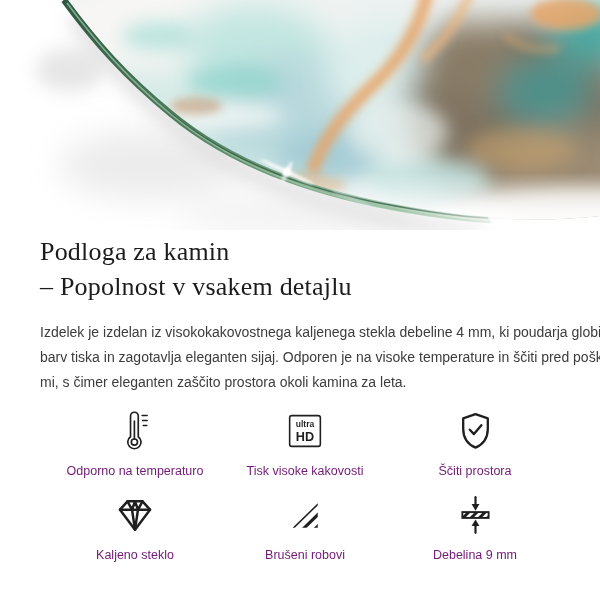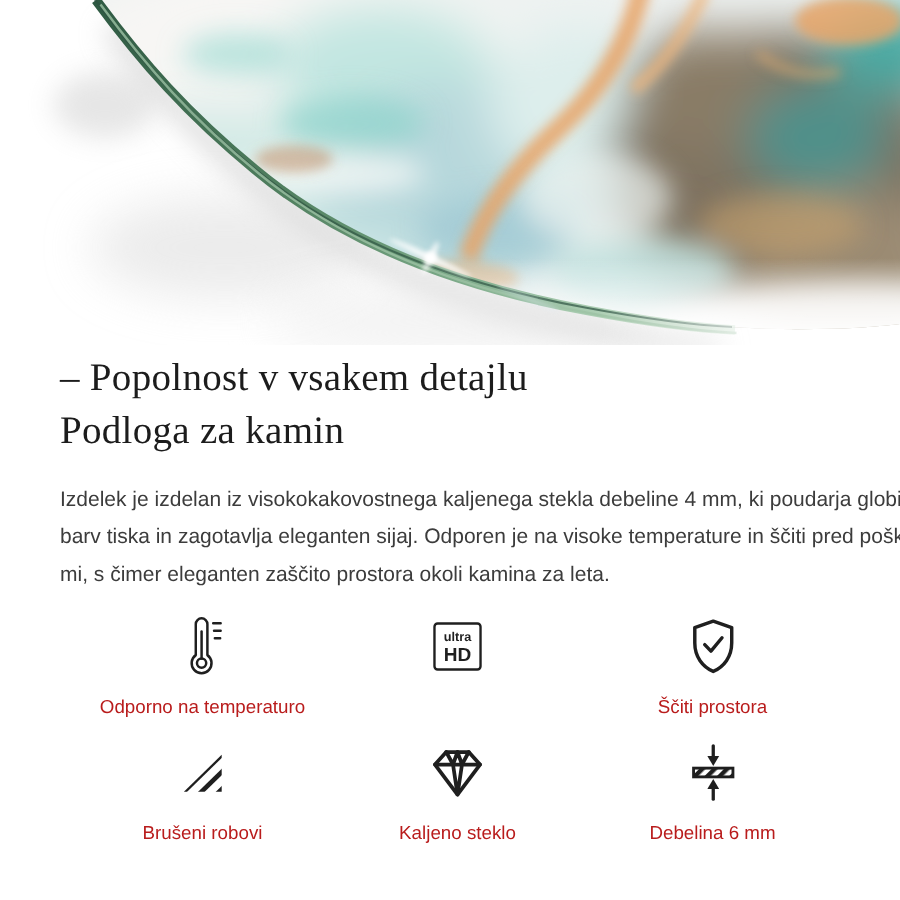--- a/index.html
+++ b/index.html
@@ -17,21 +17,21 @@
   h1 span{display:block;white-space:nowrap;}
   .desc{margin:16px 0 0;font-size:14px;line-height:25px;color:#3c3c3c;}
   .desc span{display:block;white-space:nowrap;}
   .features{
     margin:10px 10px 0;display:grid;
     grid-template-columns:repeat(3,1fr);row-gap:10px;
   }
   .feature{display:flex;flex-direction:column;align-items:center;text-align:right;}
   .icon-box{height:52px;display:flex;align-items:center;justify-content:center;}
   .icon-box svg{display:block;}
-  .feature-label{margin-top:6px;font-size:12.5px;line-height:16px;color:#b91c1c;}
+  .feature-label{margin-top:6px;font-size:12.5px;line-height:16px;color:#701a75;}
   .ico{stroke:#1f1f1f;fill:none;stroke-width:1.5;stroke-linecap:round;stroke-linejoin:round;}
 </style>
 </head>
 <body>
 
 <svg class="hero" viewBox="0 0 600 230" xmlns="http://www.w3.org/2000/svg" aria-hidden="true">
   <defs>
     <clipPath id="glassClip">
       <path d="M64,0 C95,42 125,76 170,113 C225,159 300,190 392,207 C458,219 540,223 600,216 L600,0 Z"></path>
     </clipPath>
@@ -121,22 +121,22 @@
     <ellipse cx="287" cy="172" rx="30" ry="2" fill="#ffffff" opacity="0.95" transform="rotate(25 287 172)" filter="url(#b2)"></ellipse>
     <ellipse cx="287" cy="172" rx="2" ry="12" fill="#ffffff" opacity="0.9" transform="rotate(25 287 172)" filter="url(#b2)"></ellipse>
     <circle cx="287" cy="172" r="4" fill="#ffffff" filter="url(#b2)"></circle>
     <circle cx="287" cy="172" r="1.5" fill="#ffffff"></circle>
     <ellipse cx="352" cy="199" rx="22" ry="1.6" fill="#dce9f2" opacity="0.5" transform="rotate(22 352 199)" filter="url(#b2)"></ellipse>
   </g>
 </svg>
 
 <div class="content">
   <h1>
+    <span>Podloga za kamin</span>
     <span>– Popolnost v vsakem detajlu</span>
-    <span>Podloga za kamin</span>
   </h1>
 
   <p class="desc">
     <span>Izdelek je izdelan iz visokokakovostnega kaljenega stekla debeline 4 mm, ki poudarja globino</span>
     <span>barv tiska in zagotavlja eleganten sijaj. Odporen je na visoke temperature in ščiti pred poškodba-</span>
     <span>mi, s čimer eleganten zaščito prostora okoli kamina za leta.</span>
   </p>
 
   <div class="features">
 
@@ -153,30 +153,41 @@
     </div>
 
     <div class="feature">
       <div class="icon-box">
         <svg width="36" height="36" viewBox="0 0 34 34">
           <rect class="ico" x="2.5" y="2.5" width="29" height="29" rx="2" stroke-width="2"></rect>
           <text x="17" y="13.5" text-anchor="middle" font-size="8" font-weight="600" fill="#1f1f1f" stroke="none" font-family="Liberation Sans, sans-serif">ultra</text>
           <text x="17" y="26" text-anchor="middle" font-size="12" font-weight="700" fill="#1f1f1f" stroke="none" font-family="Liberation Sans, sans-serif">HD</text>
         </svg>
       </div>
+      <div class="feature-label">Tisk visoke kakovosti</div>
     </div>
 
     <div class="feature">
       <div class="icon-box">
         <svg width="37" height="40" viewBox="0 0 24 26">
           <path class="ico" stroke-width="1.6" d="M12,2 L20,4.8 V11.5 C20,17.5 16.6,21.8 12,23.8 C7.4,21.8 4,17.5 4,11.5 V4.8 Z"></path>
           <path class="ico" stroke-width="1.6" d="M8.3,12.2 L11,15 L15.8,9.2"></path>
         </svg>
       </div>
       <div class="feature-label">Ščiti prostora</div>
+    </div>
+
+    <div class="feature">
+      <div class="icon-box">
+        <svg width="40" height="37" viewBox="0 0 24 22">
+          <path class="ico" stroke-width="1.3" d="M3,7.5 L7.5,2.5 H16.5 L21,7.5 L12,19.5 Z"></path>
+          <path class="ico" stroke-width="1.1" d="M3,7.5 H21 M7.5,2.5 L10.2,7.5 M16.5,2.5 L13.8,7.5 M12,2.5 L10.2,7.5 M12,2.5 L13.8,7.5 M10.2,7.5 L12,19.5 M13.8,7.5 L12,19.5"></path>
+        </svg>
+      </div>
+      <div class="feature-label">Kaljeno steklo</div>
     </div>
 
     <div class="feature">
       <div class="icon-box">
         <svg width="31" height="31" viewBox="0 0 24 24">
           <clipPath id="triClip">
               <path d="M2,21.5 L21.5,2.5 L21.5,21.5 Z"></path>
             </clipPath>
           <g clip-path="url(#triClip)" stroke="#1f1f1f" stroke-width="2.4">
             <path d="M1,22.5 L22.5,1.5"></path>
@@ -185,39 +196,29 @@
             <path d="M14.5,36 L36,15"></path>
             <path d="M19,40.5 L40.5,19.5"></path>
           </g>
         </svg>
       </div>
       <div class="feature-label">Brušeni robovi</div>
     </div>
 
     <div class="feature">
       <div class="icon-box">
-        <svg width="40" height="37" viewBox="0 0 24 22">
-          <path class="ico" stroke-width="1.3" d="M3,7.5 L7.5,2.5 H16.5 L21,7.5 L12,19.5 Z"></path>
-          <path class="ico" stroke-width="1.1" d="M3,7.5 H21 M7.5,2.5 L10.2,7.5 M16.5,2.5 L13.8,7.5 M12,2.5 L10.2,7.5 M12,2.5 L13.8,7.5 M10.2,7.5 L12,19.5 M13.8,7.5 L12,19.5"></path>
-        </svg>
-      </div>
-      <div class="feature-label">Kaljeno steklo</div>
-    </div>
-
-    <div class="feature">
-      <div class="icon-box">
         <svg width="35" height="38" viewBox="0 0 24 26">
           <pattern id="hatchP" width="4" height="4" patternUnits="userSpaceOnUse" patternTransform="rotate(45)">
             <rect width="4" height="4" fill="#ffffff"></rect>
             <rect width="2" height="4" fill="#1f1f1f"></rect>
           </pattern>
           <rect x="3" y="11" width="18" height="4" fill="url(#hatchP)" stroke="#1f1f1f" stroke-width="1.3"></rect>
           <path class="ico" stroke-width="1.8" d="M12,0.8 V5.8"></path>
           <path d="M9.3,5.5 H14.7 L12,10 Z" fill="#1f1f1f" stroke="none"></path>
           <path class="ico" stroke-width="1.8" d="M12,25.2 V20.2"></path>
           <path d="M9.3,20.5 H14.7 L12,16 Z" fill="#1f1f1f" stroke="none"></path>
         </svg>
       </div>
-      <div class="feature-label">Debelina 6 mm</div>
+      <div class="feature-label">Debelina 9 mm</div>
     </div>
 
   </div>
 </div>
 
 </body></html>

